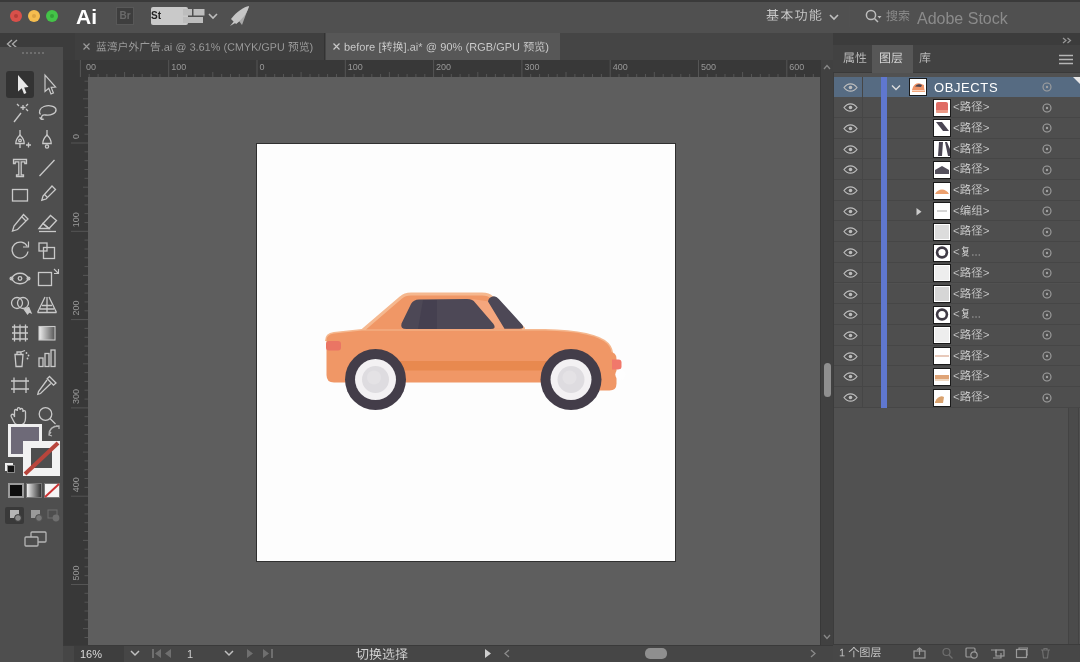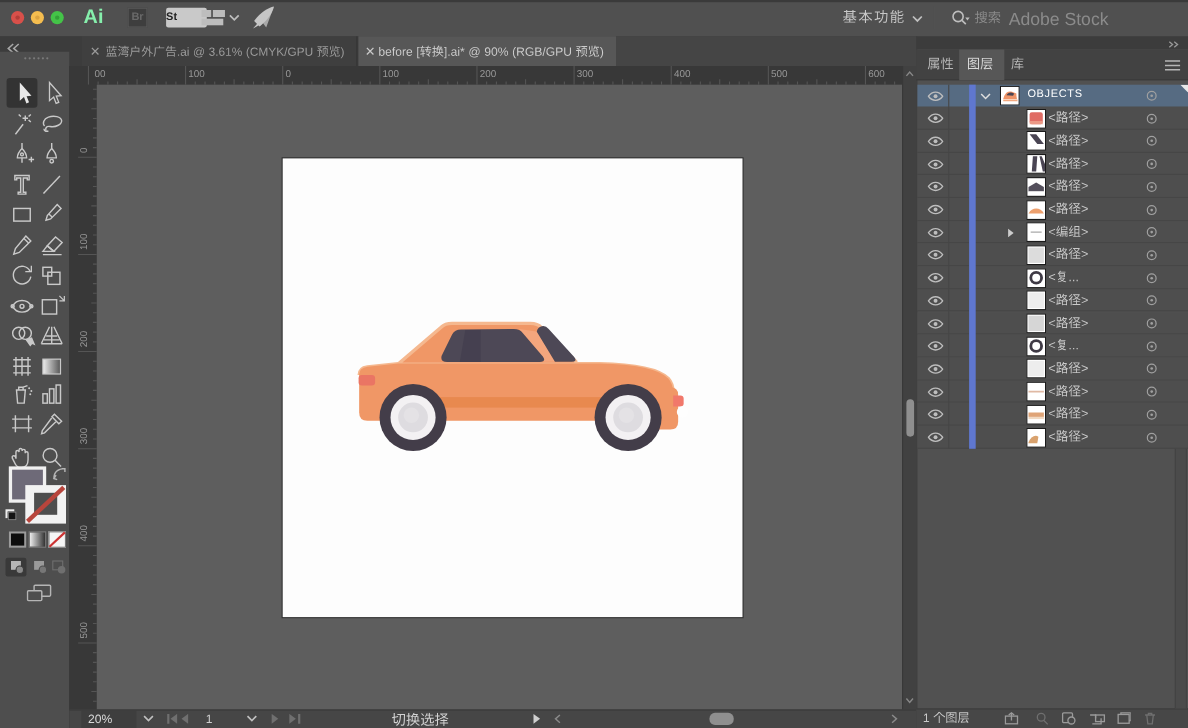--- a/index.html
+++ b/index.html
@@ -7,21 +7,21 @@
 svg.t{display:block}
 </style></head><body>
 <div class="abs" style="left:0;top:0;width:1080px;height:662px">
 <div class="abs" style="left:0;top:0;width:1080px;height:33px;background:#505050;border-top:2px solid #3a3a3a"></div>
 <div class="abs" style="left:10px;top:10px;width:12px;height:12px;border-radius:50%;background:#d8504a"></div>
 <div class="abs" style="left:14px;top:14px;width:4px;height:4px;border-radius:50%;background:#7c241f;opacity:.4"></div>
 <div class="abs" style="left:28px;top:10px;width:12px;height:12px;border-radius:50%;background:#f5bd4f"></div>
 <div class="abs" style="left:32px;top:14px;width:4px;height:4px;border-radius:50%;background:#b97f2a;opacity:.4"></div>
 <div class="abs" style="left:46px;top:10px;width:12px;height:12px;border-radius:50%;background:#44c348"></div>
 <div class="abs" style="left:50px;top:14px;width:4px;height:4px;border-radius:50%;background:#1b6e1f;opacity:.4"></div>
-<div class="abs" style="left:76px;top:5px;color:#86efac;font-size:18px;font-weight:bold">Ai</div>
+<div class="abs" style="left:76px;top:5px;color:#ffffff;font-size:21px;font-weight:bold">Ai</div>
 <div class="abs" style="left:116px;top:7px;width:18px;height:18px;background:#3e3e3e;border:1px solid #585858;color:#6a6a6a;font-size:10px;font-weight:bold;text-align:center;line-height:16px">Br</div>
 <div class="abs" style="left:151px;top:7px;width:37px;height:18px;background:#c9c9c9;border-radius:2px;color:#222;font-size:10px;font-weight:bold;text-align:left;line-height:17px">St</div>
 <svg class="abs" style="left:183px;top:9px" width="22" height="15">
       <g fill="#bdbdbd">
         <rect width="9" height="6.5"></rect>
         <rect x="10.5" width="11" height="6.5"></rect>
         <rect y="8" width="20" height="6"></rect>
       </g>
     </svg>
 <svg class="abs" style="left:208px;top:13px" width="10" height="7">
@@ -469,21 +469,21 @@
 <div class="abs" style="left:820px;top:60px;width:13px;height:585px;background:#414141;border-left:1px solid #383838"></div>
 <svg class="abs" style="left:823px;top:64px" width="8" height="6">
       <path d="M1 5l3-3.5L7 5" stroke="#888" stroke-width="1.3" fill="none"></path>
     </svg>
 <div class="abs" style="left:823.5px;top:363px;width:7px;height:34px;background:#8f8f8f;border-radius:4px"></div>
 <svg class="abs" style="left:823px;top:634px" width="8" height="6">
       <path d="M1 1l3 3.5L7 1" stroke="#888" stroke-width="1.3" fill="none"></path>
     </svg>
 <div class="abs" style="left:63px;top:645px;width:770px;height:17px;background:#464646;border-top:1px solid #3a3a3a"></div>
 <div class="abs" style="left:74px;top:646px;width:50px;height:16px;background:#3e3e3e"></div>
-<div class="abs" style="left:80px;top:647.5px;color:#dadada;font-size:11px">20%</div>
+<div class="abs" style="left:80px;top:647.5px;color:#dadada;font-size:11px">16%</div>
 <svg class="abs" style="left:130px;top:650px" width="10" height="7">
       <path d="M1 1l4 4 4-4" stroke="#c0c0c0" stroke-width="1.5" fill="none"></path>
     </svg>
 <svg class="abs" style="left:151px;top:649px" width="26" height="10">
       <g fill="#6f6f6f">
         <path d="M1 0v9h2V0z"></path>
         <path d="M10 0L4 4.5L10 9z"></path>
         <path d="M24 0l-6 4.5L24 9z" transform="translate(-4,0)"></path>
       </g>
     </svg>
@@ -663,21 +663,21 @@
     </svg>
 <svg class="abs" style="left:891px;top:83.5px" width="10" height="8">
       <path d="M1 1.5l4 4 4-4" stroke="#ddd" stroke-width="1.4" fill="none"></path>
     </svg>
 <svg class="abs" style="left:909px;top:78.0px" width="18" height="18">
       <rect x="0.5" y="0.5" width="17" height="17" fill="#fff" stroke="#1a1a1a"></rect>
       <path d="M4 9c1.5-3 4-4.5 7-3.5l4 1.5v2l.5 3H3z" fill="#ef9468"></path>
       <path d="M6 8.5c1-1.8 3-2.8 5-2.2l2 .7-1 2z" fill="#4a4553"></path>
       <path d="M3 12.5h13v1.5H3z" fill="#f3a87e"></path>
     </svg>
-<div class="abs" style="left:934px;top:80.0px;color:#fff;font-size:10px;letter-spacing:.6px">OBJECTS</div>
+<div class="abs" style="left:934px;top:80.0px;color:#fff;font-size:13px;letter-spacing:.6px">OBJECTS</div>
 <svg class="abs" style="left:1073px;top:76.5px" width="7" height="7">
       <path d="M7 0v7L0 0z" fill="#e8e8e8"></path>
     </svg>
 <svg class="abs" style="left:933px;top:98.7px" width="18" height="18">
       <rect x="0.5" y="0.5" width="17" height="17" fill="#fff" stroke="#1a1a1a"></rect>
       <rect x="3" y="3" width="12" height="11" rx="2" fill="#e06c65"></rect>
       <rect x="3" y="11" width="12" height="3" fill="#eda58f" opacity=".8"></rect>
     </svg>
 <svg class="abs t" style="left:953px;top:101.2px" width="42" height="13">
       <use href="#glu" fill="#c9c9c9"></use>

